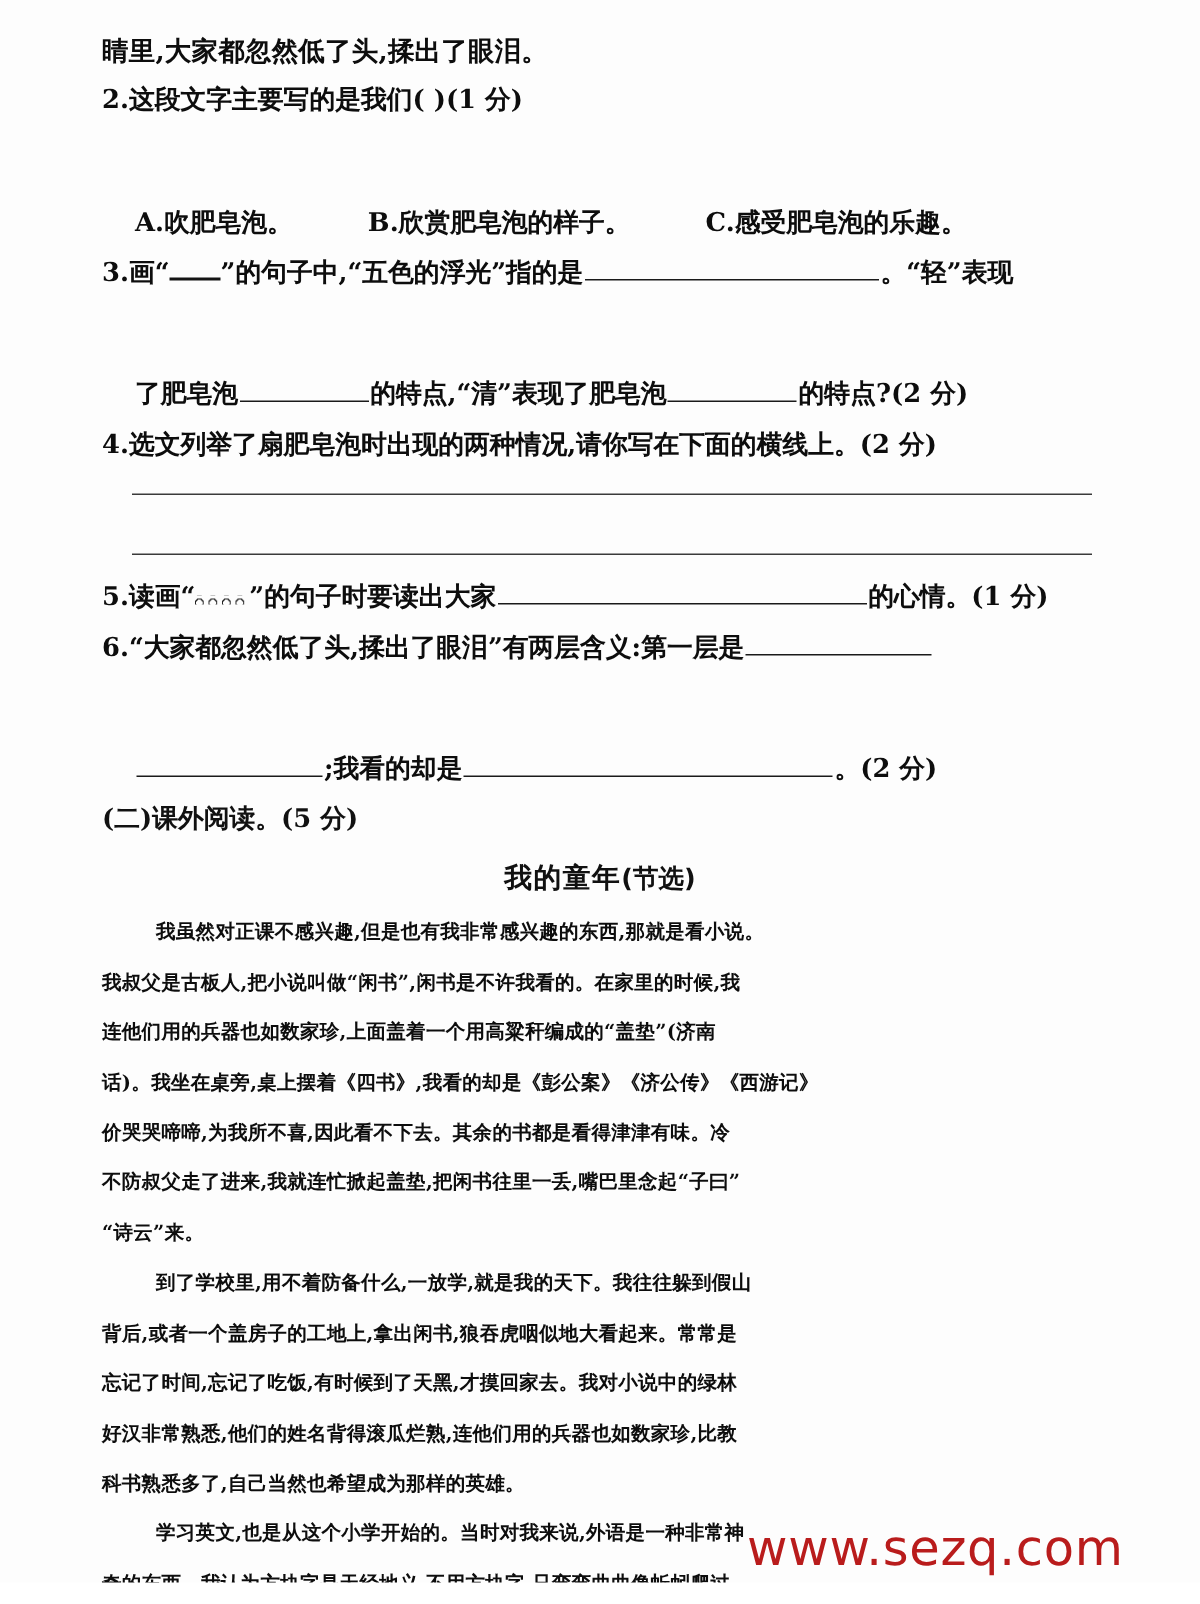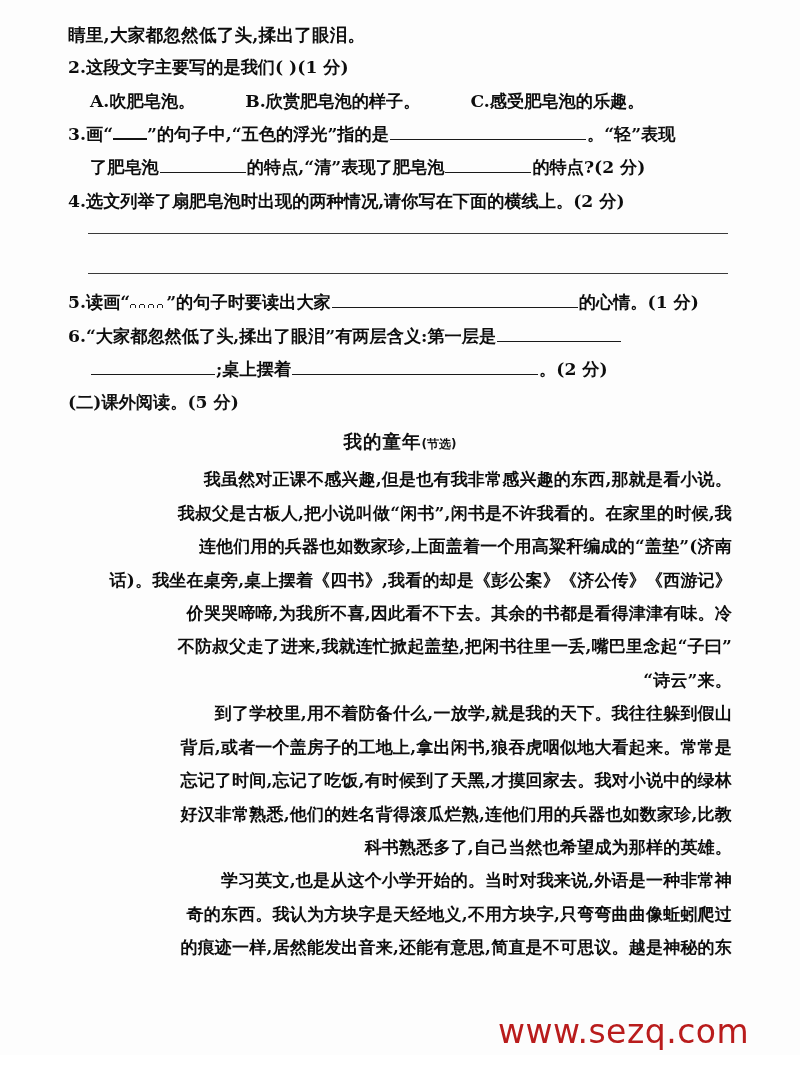--- a/index.html
+++ b/index.html
@@ -45,21 +45,21 @@
   }
 
   
   .qline {
     font-size: 17.2px;
     line-height: 33.4px;
     white-space: nowrap;
     font-weight: 700;
     color: #0d0d0d;
   }
-  .qline.indent { padding-left: 22px; }
+  .qline.indent { padding-left: 22px; margin-top: 48px; }
 
   
   .wavy {
     text-decoration: underline;
     text-decoration-style: wavy;
     text-decoration-thickness: 1px;
     text-underline-offset: 3px;
   }
 
   
@@ -122,33 +122,33 @@
   .essay-title {
     text-align: center;
     font-weight: 700;
     font-size: 18.5px;
     line-height: 34px;
     margin-top: 6px;
     letter-spacing: 1px;
     font-family: "DejaVu Sans", "Liberation Sans", sans-serif;
   }
   .essay-title .sub {
-    font-size: 12px;
+    font-size: 17px;
     letter-spacing: 0;
   }
   .essay-author {
     text-align: center;
     font-weight: 700;
     font-size: 15.5px;
     line-height: 30px;
     letter-spacing: 2px;
   }
 
   .essay { margin-top: 2px; }
-  .essay .line { font-size: 17px; line-height: 33.4px; text-align: right; }
+  .essay .line { font-size: 13px; line-height: 33.4px; }
   .essay .line.first { padding-left: 36px; }
 
   
   #watermark {
     position: absolute;
     left: 498px;
     top: 1012px;
     font-family: "DejaVu Sans", "Liberation Sans", sans-serif;
     font-size: 33px;
     color: #b91c1c;
@@ -191,21 +191,21 @@
 
     <div class="qline">4.选文列举了扇肥皂泡时出现的两种情况,请你写在下面的横线上。(2 分)</div>
     <div class="answer-block">
       <div class="answer-rule"></div>
       <div class="answer-rule"></div>
     </div>
 
     <div class="qline" style="margin-top:12px"><span>5.读画“</span><span class="mark-wavy"></span><span>”的句子时要读出大家</span><span class="blank b-xxl"></span><span>的心情。(1 分)</span></div>
 
     <div class="qline"><span>6.“大家都忽然低了头,揉出了眼泪”有两层含义:第一层是</span><span class="blank b-md"></span></div>
-    <div class="qline indent"><span class="blank b-md"></span><span>;桌上摆着</span><span class="blank b-xxl"></span><span>。(2 分)</span></div>
+    <div class="qline indent"><span class="blank b-md"></span><span>;我看的却是</span><span class="blank b-xxl"></span><span>。(2 分)</span></div>
 
     <div class="section-head">(二)课外阅读。(5 分)</div>
 
     <div class="essay-title"><span>我的童年</span><span class="sub">(节选)</span></div>
 
     <div class="essay">
 
       <div class="line first">我虽然对正课不感兴趣,但是也有我非常感兴趣的东西,那就是看小说。</div>
       <div class="line">我叔父是古板人,把小说叫做“闲书”,闲书是不许我看的。在家里的时候,我</div>
       <div class="line">连他们用的兵器也如数家珍,上面盖着一个用高粱秆编成的“盖垫”(济南</div>

